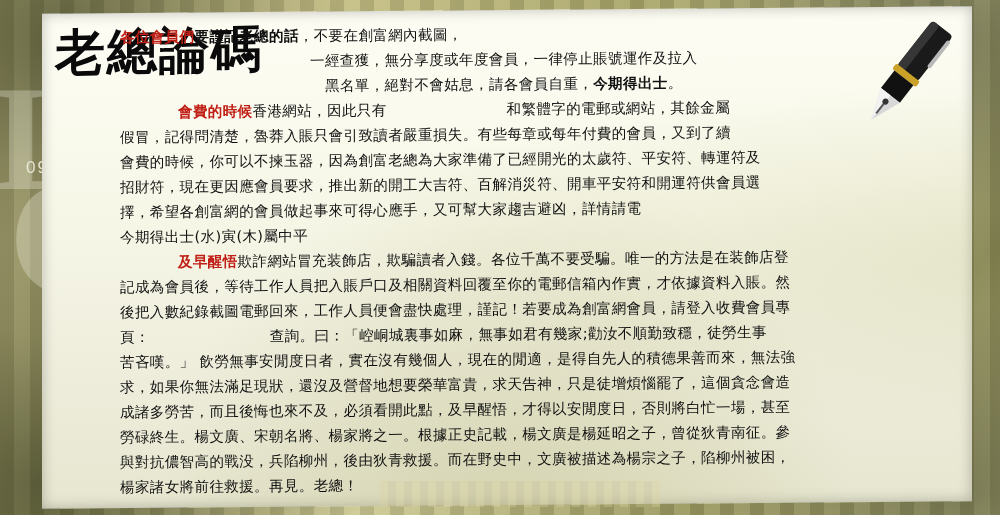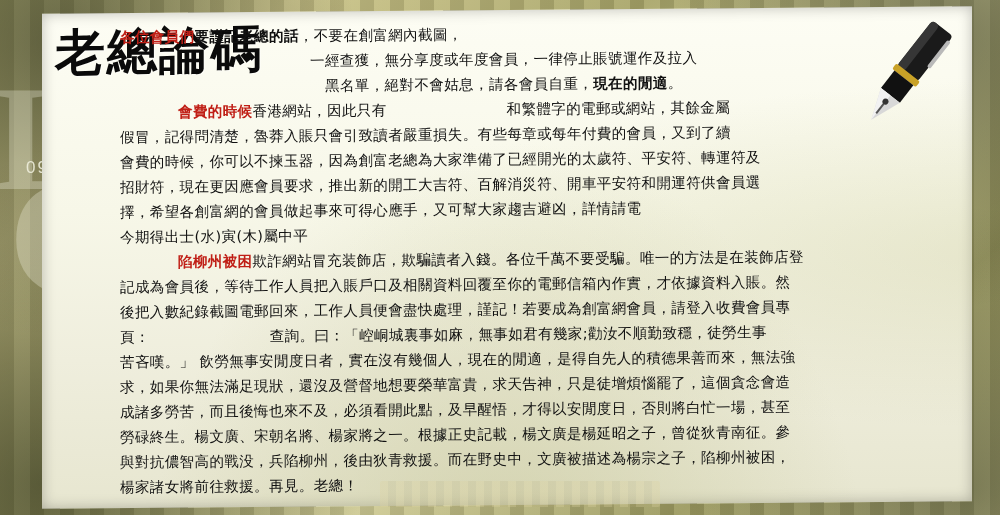--- a/index.html
+++ b/index.html
@@ -193,36 +193,36 @@
 
   <div id="body-text">
 
     <p class="hl-line1">
       <span class="red">各位會員們</span><span class="bold">要謹記老總的話</span><span>，不要在創富網內截圖，</span>
     </p>
 
     <p style="margin-left:190px;">一經查獲，無分享度或年度會員，一律停止賬號運作及拉入</p>
 
     <p style="margin-left:205px;">
-      <span>黑名單，絕對不會姑息，請各會員自重，</span><span class="bold">現在的閒適</span><span>。</span>
+      <span>黑名單，絕對不會姑息，請各會員自重，</span><span class="bold">今期得出士</span><span>。</span>
     </p>
 
     <p class="ind2">
       <span class="red">會費的時候</span><span>香港網站，因此只有</span><span class="spacer-lg"></span><span>和繁體字的電郵或網站，其餘金屬</span>
     </p>
 
     <p>假冒，記得問清楚，魯莽入賬只會引致讀者嚴重損失。有些每章或每年付費的會員，又到了續</p>
     <p>會費的時候，你可以不揀玉器，因為創富老總為大家準備了已經開光的太歲符、平安符、轉運符及</p>
     <p>招財符，現在更因應會員要求，推出新的開工大吉符、百解消災符、開車平安符和開運符供會員選</p>
     <p>擇，希望各創富網的會員做起事來可得心應手，又可幫大家趨吉避凶，詳情請電</p>
 
     <p class="line-fortune">今期得出士(水)寅(木)屬中平</p>
 
     <p class="ind2">
-      <span class="red">陷柳州被困</span><span>欺詐網站冒充装飾店，欺騙讀者入錢。各位千萬不要受騙。唯一的方法是在装飾店登</span>
+      <span class="red">及早醒悟</span><span>欺詐網站冒充装飾店，欺騙讀者入錢。各位千萬不要受騙。唯一的方法是在装飾店登</span>
     </p>
 
     <p>記成為會員後，等待工作人員把入賬戶口及相關資料回覆至你的電郵信箱內作實，才依據資料入賬。然</p>
     <p>後把入數紀錄截圖電郵回來，工作人員便會盡快處理，謹記！若要成為創富網會員，請登入收費會員專</p>
 
     <p>
       <span>頁：</span><span class="spacer-lg"></span><span>查詢。曰：「崆峒城裏事如麻，無事如君有幾家;勸汝不順勤致穩，徒勞生事</span>
     </p>
 
     <p>苦吝嘆。」 飲勞無事安閒度日者，實在沒有幾個人，現在的閒適，是得自先人的積德果善而來，無法強</p>

